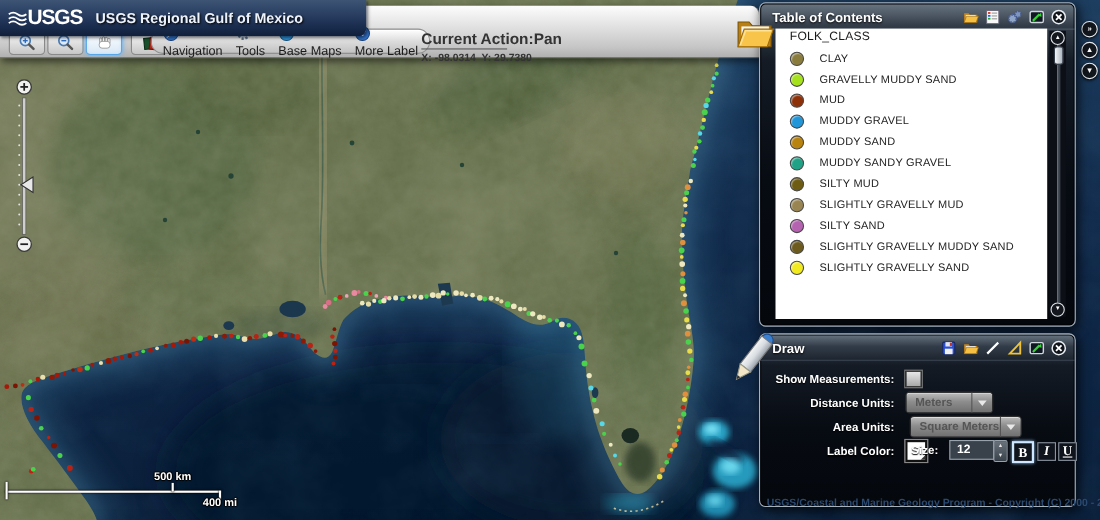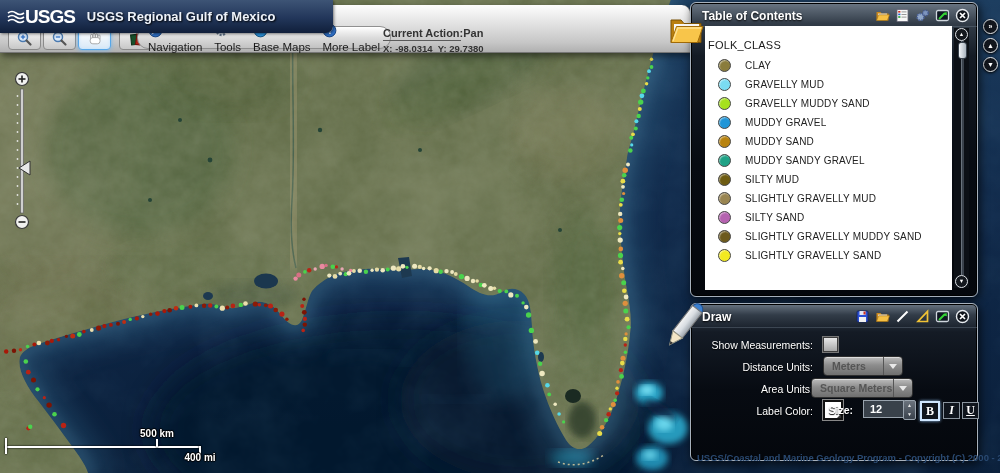--- a/index.html
+++ b/index.html
@@ -31,21 +31,21 @@
   .menu{position:absolute;left:137px;top:21px;width:244px;height:21px;border-radius:11px;
     background:linear-gradient(#ffffff,#dcdcdc 50%,#c2c2c2);border:1px solid #909090;
     display:flex;align-items:center;justify-content:space-around;padding:0 4px;
     box-shadow:inset 0 1px 0 #fff;}
   .mitem{display:flex;align-items:flex-start;gap:3px;cursor:pointer;flex-direction:column;}
   .mitem span.mlabel{font-size:11.5px;color:#1a1a1a;white-space:nowrap;}
   .micon{position:relative;width:15px;height:15px;flex:0 0 15px;}
   .micon .q{position:absolute;inset:0;color:#fff;font-weight:bold;font-size:10px;
     text-align:center;line-height:15px;}
   .action{position:absolute;left:383px;top:22px;}
-  .action-line{font-size:11px;font-weight:bold;color:#333;width:78px;
+  .action-line{font-size:14px;font-weight:bold;color:#333;width:78px;
     border-bottom:1px solid #5a5a5a;padding-bottom:1px;white-space:pre;}
   .coords{font-size:9.5px;font-weight:bold;color:#333;margin-top:2px;white-space:pre;}
 
   
   .zoomslider{position:absolute;left:10px;top:72px;z-index:10;cursor:pointer;}
   .scalebar{position:absolute;left:4px;top:428px;width:220px;height:40px;z-index:10;}
   .sb-el{position:absolute;background:#fff;box-shadow:0 0 2px #000,0 0 1px #000;}
   .sb-line{left:1px;top:18px;width:196px;height:2px;}
   .sb-t1{left:1px;top:10px;width:2px;height:16px;}
   .sb-t2{left:152px;top:11px;width:2px;height:8px;}
@@ -60,38 +60,38 @@
     background:linear-gradient(180deg,#6a7683,#323c48 7%,#141b25 18%,#070b12 55%,#04070c);
     border:1px solid #a7b1bc;box-shadow:2px 3px 10px rgba(0,0,0,.7),inset 0 0 0 1px #000;}
   .panel-header{height:21px;display:flex;align-items:center;padding:2px 7px 0 11px;
     border-bottom:1px solid rgba(120,135,150,.35);}
   .panel-title{color:#fff;font-weight:bold;font-size:12px;text-shadow:0 1px 2px #000;white-space:nowrap;}
   .panel-icons{margin-left:auto;display:flex;gap:5px;align-items:center;}
   .picon{width:15px;height:15px;cursor:pointer;}
 
   .toc{left:690px;top:2px;width:286px;height:293px;}
   .toclist{position:absolute;left:14px;top:23px;width:247px;height:264px;background:#fff;overflow:hidden;}
-  .layername{font-size:11px;color:#1a1a1a;padding:1px 0 0 3px;letter-spacing:.2px;margin-top:12px;}
+  .layername{font-size:11px;color:#1a1a1a;padding:1px 0 0 13px;letter-spacing:.2px;}
   .lrow{display:flex;align-items:center;height:19px;margin-top:0px;}
   .lrow:first-child{margin-top:5px;}
   .lswatch{width:11px;height:11px;border-radius:50%;border:1px solid #4a4a4a;margin-left:13px;
     box-shadow:inset 1px 1px 1px rgba(255,255,255,.45);flex:0 0 11px;}
   .llabel{font-size:10px;color:#222;margin-left:14px;letter-spacing:.2px;white-space:nowrap;}
   .tocscroll{position:absolute;left:263px;top:25px;width:15px;height:260px;background:#0c1016;}
   .scr-track{position:absolute;left:6.5px;top:13px;width:2px;height:234px;background:#3a424c;
     border-left:1px solid #6a737d;}
   .scr-btn{position:absolute;left:1px;width:11px;height:11px;border-radius:50%;background:#14181e;
     border:1px solid #dfe3e8;color:#fff;font-size:5.5px;text-align:center;line-height:11px;cursor:pointer;}
   .scr-up{top:0;}
   .scr-down{bottom:0;}
   .scr-thumb{position:absolute;left:4px;top:14px;width:7px;height:15px;border-radius:3px;cursor:pointer;
     background:linear-gradient(90deg,#f2f5f8,#aab4be);border:1px solid #39424d;}
 
   .drawp{left:690px;top:303px;width:286px;height:156px;}
-  .drow{position:absolute;left:0;width:122px;text-align:right;color:#fff;font-weight:normal;
+  .drow{position:absolute;left:0;width:122px;text-align:right;color:#fff;font-weight:bold;
     font-size:10.5px;text-shadow:0 1px 1px #000;white-space:nowrap;}
   .cb{position:absolute;left:132px;top:33px;width:13px;height:13px;cursor:pointer;
     background:linear-gradient(#e8e8e8,#a8a8a8);border:1px solid #3d3d3d;box-shadow:0 0 0 1px #777;}
   .dd{position:absolute;height:18px;border-radius:4px;cursor:pointer;display:flex;align-items:center;
     background:linear-gradient(#bdbdbd,#8d8d8d 45%,#6f6f6f);border:1px solid #2e2e2e;
     box-shadow:inset 0 1px 0 rgba(255,255,255,.5);}
   .ddv{flex:1;font-size:10.5px;font-weight:bold;color:#555;padding-left:8px;white-space:nowrap;overflow:hidden;}
   .dda{width:18px;height:100%;border-left:1px solid #555;position:relative;flex:0 0 18px;}
   .dda::after{content:"";position:absolute;left:5px;top:7px;border-left:4px solid transparent;
     border-right:4px solid transparent;border-top:5px solid #e8e8e8;}
@@ -581,26 +581,26 @@
       </span>
     </div>
     <div class="toclist">
       <div class="layername">FOLK_CLASS</div>
       <div id="legend">
           <div class="lrow">
             <span class="lswatch" style="background: rgb(138, 124, 60);"></span>
             <span class="llabel">CLAY</span>
           </div>
           <div class="lrow">
-            <span class="lswatch" style="background: rgb(122, 220, 242);"></span>
-            <span class="llabel">GRAVELLY MUD</span>
-          </div>
-          <div class="lrow">
             <span class="lswatch" style="background: rgb(166, 225, 30);"></span>
             <span class="llabel">GRAVELLY MUDDY SAND</span>
+          </div>
+          <div class="lrow">
+            <span class="lswatch" style="background: rgb(142, 48, 8);"></span>
+            <span class="llabel">MUD</span>
           </div>
           <div class="lrow">
             <span class="lswatch" style="background: rgb(33, 150, 216);"></span>
             <span class="llabel">MUDDY GRAVEL</span>
           </div>
           <div class="lrow">
             <span class="lswatch" style="background: rgb(184, 131, 15);"></span>
             <span class="llabel">MUDDY SAND</span>
           </div>
           <div class="lrow">
@@ -689,21 +689,21 @@
       </span>
     </div>
     <div class="drow" style="top:35px">Show Measurements:</div>
     <div class="cb"></div>
     <div class="drow" style="top:57px">Distance Units:</div>
     <div class="dd" style="left:132px;top:52px;width:78px">
       <span class="ddv">Meters</span>
       <span class="dda"></span>
     </div>
     <div class="drow" style="top:79px">Area Units:</div>
-    <div class="dd" style="left:120px;top:74px;width:100px">
+    <div class="dd" style="left:136px;top:74px;width:100px">
       <span class="ddv">Square Meters</span>
       <span class="dda"></span>
     </div>
     <div class="drow" style="top:101px">Label Color:</div>
     <div class="swatch"></div>
     <div class="sizelabel">Size:</div>
     <div class="sizebox">
       <span>12</span>
     </div>
     <div class="stepper">

